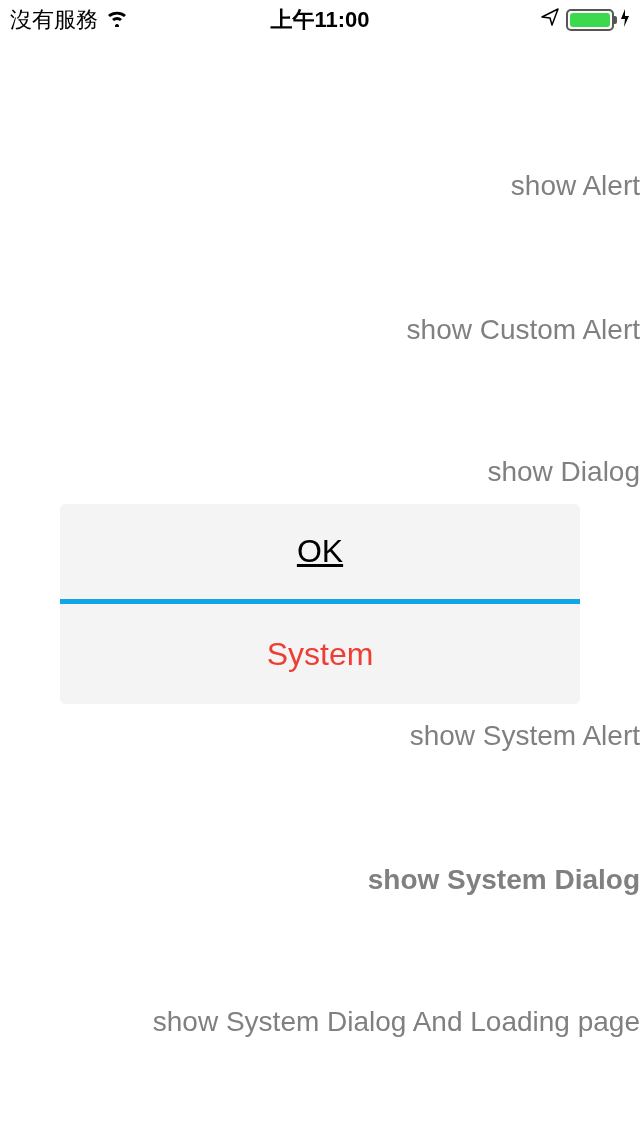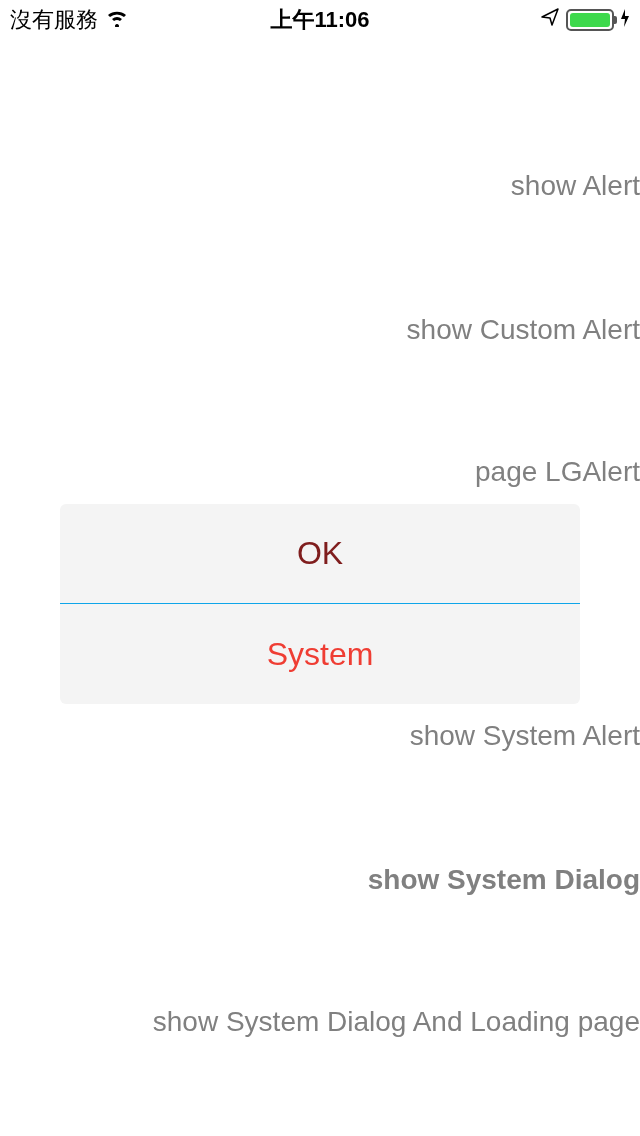--- a/index.html
+++ b/index.html
@@ -103,61 +103,62 @@
     .alert-btn {
       height: 100px;
       display: flex;
       align-items: center;
       justify-content: center;
       font-size: 32px;
       font-weight: 400;
       cursor: pointer;
     }
     .alert-ok {
-      color: #7f1d1d;
-      border-bottom: 1px solid #0ea5e9;
+      color: #000000;
+      border-bottom: 5px solid #0ea5e9;
+      text-decoration: underline;
     }
     .alert-cancel {
       color: #ef3d33;
     }
   </style>
 </head>
 <body>
 
 <div class="status-bar">
   <div class="status-left">
     <span>沒有服務</span>
     <span class="wifi-icon">
       <svg width="22" height="18" viewBox="0 0 22 18">
         <path d="M11 15 a2 2 0 1 0 0.001 0 Z M6 10 a8 8 0 0 1 10 0 l-2 2 a5 5 0 0 0 -6 0 Z M2 6 a14 14 0 0 1 18 0 l-2 2 a11 11 0 0 0 -14 0 Z" fill="#000"></path>
       </svg>
     </span>
   </div>
-  <div class="status-center">上午11:06</div>
+  <div class="status-center">上午11:00</div>
   <div class="status-right">
     <span>
       <svg width="20" height="20" viewBox="0 0 20 20">
         <path d="M2 10 L18 2 L12 18 L10 11 Z" fill="none" stroke="#000" stroke-width="1.5" stroke-linejoin="round"></path>
       </svg>
     </span>
     <span class="battery">
       <span class="battery-fill"></span>
     </span>
     <span class="bolt">
       <svg width="10" height="20" viewBox="0 0 10 20">
         <path d="M5 1 L1 11 L5 11 L4 19 L9 8 L5 8 Z" fill="#000"></path>
       </svg>
     </span>
   </div>
 </div>
 
 <div class="content">
   <div class="link-btn lb-1">show Alert</div>
   <div class="link-btn lb-2">show Custom Alert</div>
-  <div class="link-btn lb-3">page LGAlert</div>
+  <div class="link-btn lb-3">show Dialog</div>
 
   <div class="alert">
     <div class="alert-btn alert-ok">OK</div>
     <div class="alert-btn alert-cancel">System</div>
   </div>
 
   <div class="link-btn lb-4">show System Alert</div>
   <div class="link-btn lb-5">show System Dialog</div>
   <div class="link-btn lb-6">show System Dialog And Loading page</div>
 </div>

